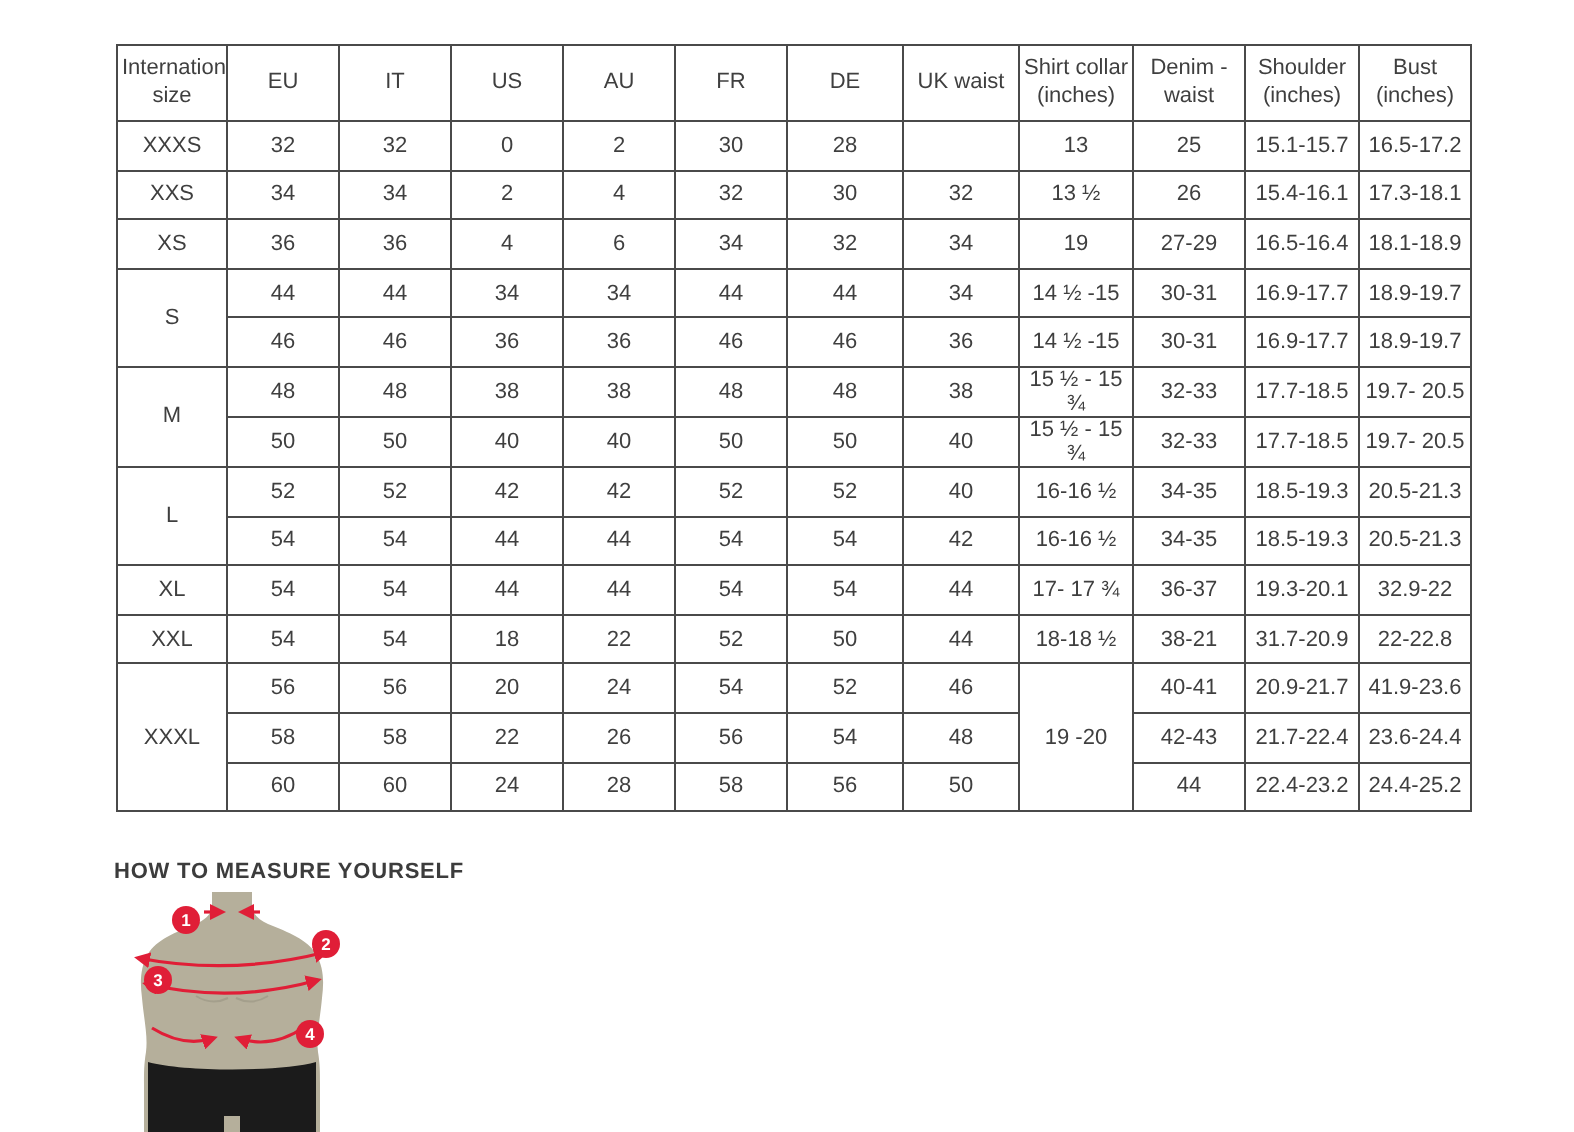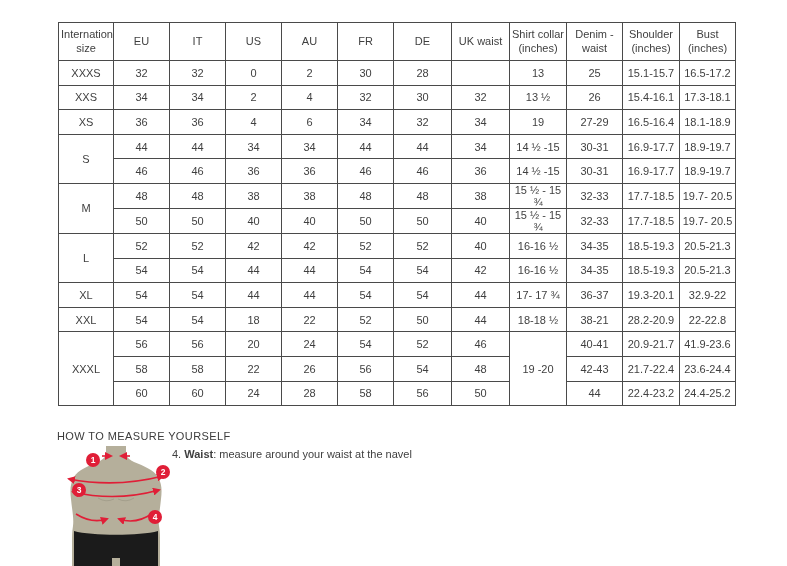--- a/index.html
+++ b/index.html
@@ -15,21 +15,21 @@
   }
   #size-table th,#size-table td{
     border:1px solid #4a4a4a;text-align:center;vertical-align:middle;
     padding:0 2px;font-weight:normal;overflow:hidden;
   }
   #size-table thead th{height:37px;line-height:1.25;}
   #size-table tbody td,#size-table tbody th{height:23.6px;}
   
   #measure-heading{
     position:absolute;left:57px;top:430px;
-    font-size:11px;font-weight:normal;letter-spacing:.4px;color:#3c3c3c;
+    font-size:11px;font-weight:bold;letter-spacing:.4px;color:#3c3c3c;
   }
   #figure-wrap{position:absolute;left:60px;top:446px;width:112px;height:120px;}
   #instructions{
     position:absolute;left:172px;top:448px;width:560px;
     list-style:none;margin:0;padding:0;font-size:11px;color:#3f3f3f;
   }
   #instructions li{margin:0 0 8.5px 0;line-height:1.25;}
   #instructions .b{font-weight:bold;}
 </style>
 </head>
@@ -210,21 +210,21 @@
           <td>XXL</td>
           <td>54</td>
           <td>54</td>
           <td>18</td>
           <td>22</td>
           <td>52</td>
           <td>50</td>
           <td>44</td>
           <td>18-18 ½</td>
           <td>38-21</td>
-          <td>28.2-20.9</td>
+          <td>31.7-20.9</td>
           <td>22-22.8</td>
         </tr>
         <tr>
           <td rowspan="3">XXXL</td>
           <td>56</td>
           <td>56</td>
           <td>20</td>
           <td>24</td>
           <td>54</td>
           <td>52</td>
@@ -297,16 +297,15 @@
           <text x="103" y="29" text-anchor="middle" font-size="8.5" font-weight="bold" fill="#ffffff" font-family="&quot;Liberation Sans&quot;, sans-serif">2</text>
           <circle cx="19" cy="44" r="7" fill="#e01e37"></circle>
           <text x="19" y="47" text-anchor="middle" font-size="8.5" font-weight="bold" fill="#ffffff" font-family="&quot;Liberation Sans&quot;, sans-serif">3</text>
           <circle cx="95" cy="71" r="7" fill="#e01e37"></circle>
           <text x="95" y="74" text-anchor="middle" font-size="8.5" font-weight="bold" fill="#ffffff" font-family="&quot;Liberation Sans&quot;, sans-serif">4</text>
         </g>
     </svg>
   </div>
 
   <ul id="instructions">
-      <li><span>4. </span><span class="b">Waist</span><span>: measure around your waist at the navel</span></li>
     </ul>
 
 </div>
 
 </body></html>

